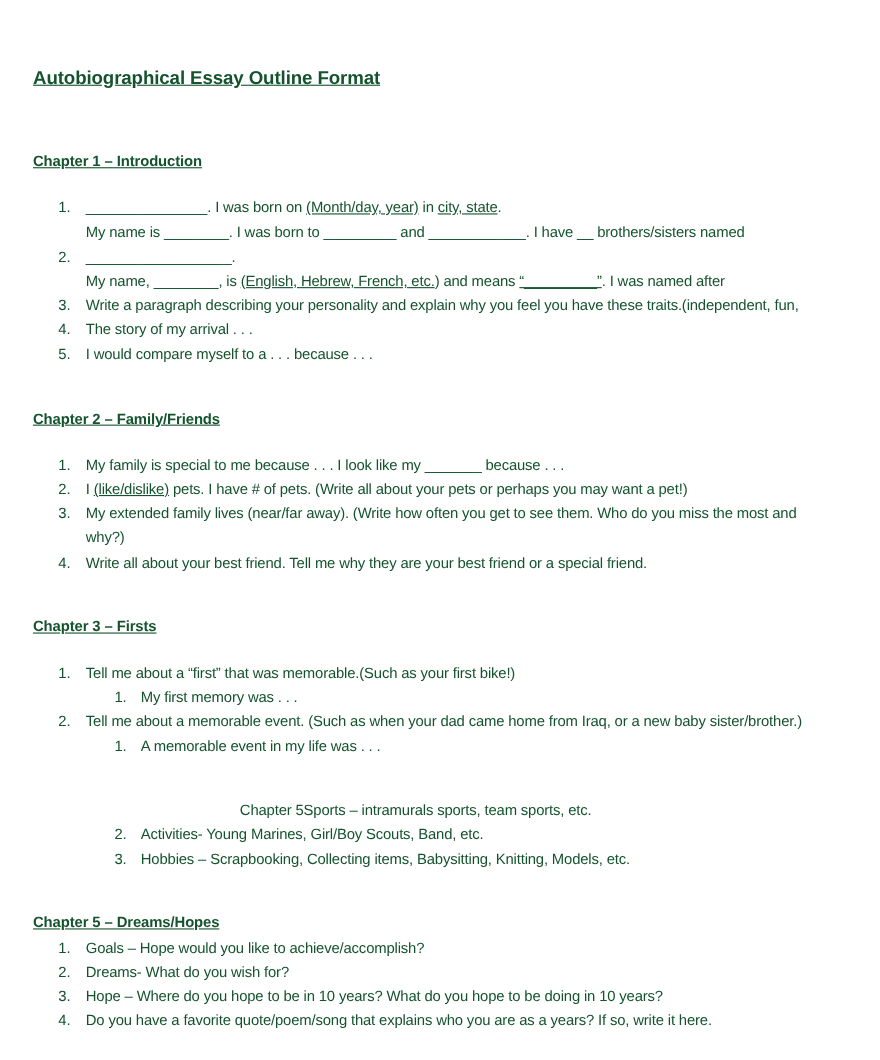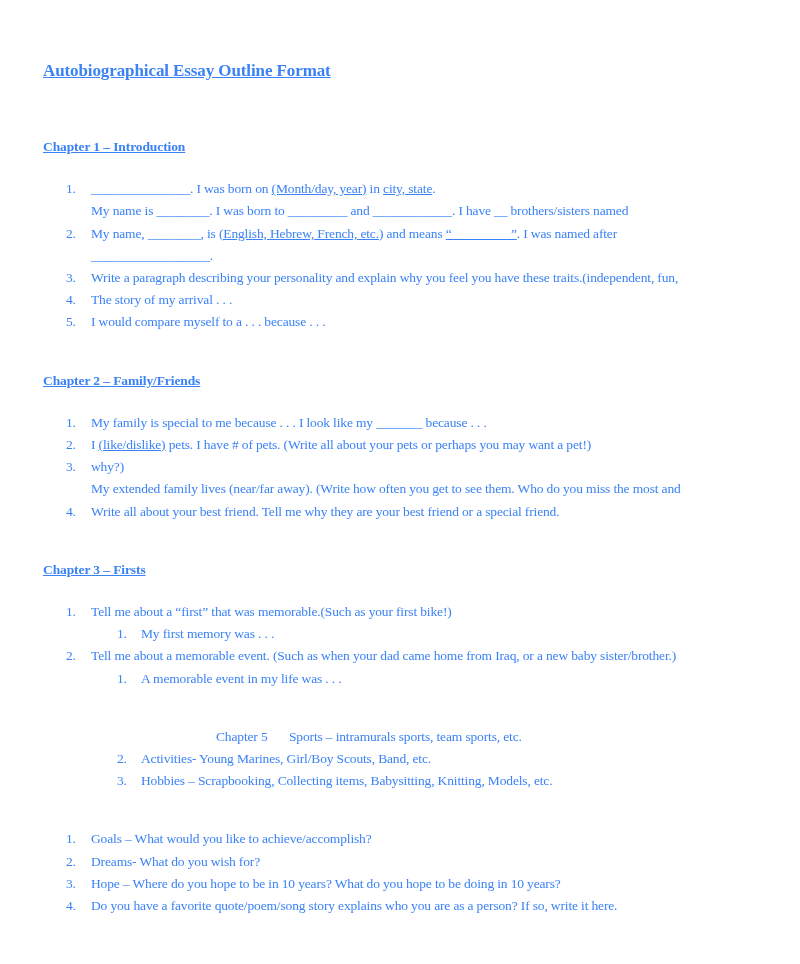--- a/index.html
+++ b/index.html
@@ -1,24 +1,24 @@
 <!DOCTYPE html>
 <html><head>
 <meta charset="utf-8">
 <style>
   html, body { margin: 0; padding: 0; background: #ffffff; }
   .page {
     position: relative;
     width: 800px;
     height: 964px;
     box-sizing: border-box;
-    padding: 58px 30px 0 43px;
+    padding: 58px 30px 0 30px;
     background: #ffffff;
-    font-family: Liberation Serif, serif;
-    color: #3b82f6;
+    font-family: Liberation Sans, sans-serif;
+    color: #14532d;
     overflow: hidden;
   }
   .doc-title {
     margin: 0;
     font-size: 17px;
     font-weight: 700;
     line-height: 26px;
     letter-spacing: -0.1px;
     text-decoration: underline;
   }
@@ -37,21 +37,21 @@
     letter-spacing: -0.15px;
   }
   .list.spaced { margin-top: 20px; }
   .item { position: relative; }
   .item .num { position: absolute; top: 0; }
   .item.lvl1 .num { left: 23px; }
   .item.lvl1 .text { padding-left: 48px; }
   .item.lvl2 .num { left: 74px; }
   .item.lvl2 .text { padding-left: 98px; }
   .item.tabbed .text { padding-left: 173px; }
-  .tab-label { display: inline-block; width: 73px; }
+  .tab-label { display: inline-block; width: 73px; text-align: right; }
   .seg.u { text-decoration: underline; }
 </style>
 </head>
 <body>
 
 <main class="page">
   <h1 class="doc-title">Autobiographical Essay Outline Format</h1>
   <div>
       <section class="doc-section first">
         <div class="heading">Chapter 1 – Introduction</div>
@@ -59,22 +59,22 @@
           <div class="item lvl1">
             <span class="num">1.</span>
             <div class="text">
               <div class="line"><span class="seg">_______________.  I was born on </span><span class="seg u">(Month/day, year)</span><span class="seg"> in </span><span class="seg u">city, state</span><span class="seg">.</span></div>
               <div class="line"><span class="seg">My name is ________. I was born to _________ and ____________. I have __ brothers/sisters named</span></div>
             </div>
           </div>
           <div class="item lvl1">
             <span class="num">2.</span>
             <div class="text">
+              <div class="line"><span class="seg">__________________.</span></div>
               <div class="line"><span class="seg">My name, ________, is </span><span class="seg u">(English, Hebrew, French, etc.</span><span class="seg">) and means </span><span class="seg u">“_________”</span><span class="seg">. I was named after</span></div>
-              <div class="line"><span class="seg">__________________.</span></div>
             </div>
           </div>
           <div class="item lvl1">
             <span class="num">3.</span>
             <div class="text">
               <div class="line"><span class="seg">Write a paragraph describing your personality and explain why you feel you have these traits.(independent, fun,</span></div>
             </div>
           </div>
           <div class="item lvl1">
             <span class="num">4.</span>
@@ -101,22 +101,22 @@
           </div>
           <div class="item lvl1">
             <span class="num">2.</span>
             <div class="text">
               <div class="line"><span class="seg">I </span><span class="seg u">(like/dislike)</span><span class="seg"> pets. I have # of pets. (Write all about your pets or perhaps you may want a pet!)</span></div>
             </div>
           </div>
           <div class="item lvl1">
             <span class="num">3.</span>
             <div class="text">
+              <div class="line"><span class="seg">My extended family lives (near/far away). (Write how often you get to see them. Who do you miss the most and</span></div>
               <div class="line"><span class="seg">why?)</span></div>
-              <div class="line"><span class="seg">My extended family lives (near/far away). (Write how often you get to see them. Who do you miss the most and</span></div>
             </div>
           </div>
           <div class="item lvl1">
             <span class="num">4.</span>
             <div class="text">
               <div class="line"><span class="seg">Write all about your best friend. Tell me why they are your best friend or a special friend.</span></div>
             </div>
           </div>
         </div>
       </section>
@@ -164,41 +164,42 @@
           </div>
           <div class="item lvl2">
             <span class="num">3.</span>
             <div class="text">
               <div class="line"><span class="seg">Hobbies – Scrapbooking, Collecting items, Babysitting, Knitting, Models, etc.</span></div>
             </div>
           </div>
         </div>
       </section>
       <section class="doc-section">
+        <div class="heading">Chapter 5 – Dreams/Hopes</div>
         <div class="list">
           <div class="item lvl1">
             <span class="num">1.</span>
             <div class="text">
-              <div class="line"><span class="seg">Goals – What would you like to achieve/accomplish?</span></div>
+              <div class="line"><span class="seg">Goals – Hope would you like to achieve/accomplish?</span></div>
             </div>
           </div>
           <div class="item lvl1">
             <span class="num">2.</span>
             <div class="text">
               <div class="line"><span class="seg">Dreams- What do you wish for?</span></div>
             </div>
           </div>
           <div class="item lvl1">
             <span class="num">3.</span>
             <div class="text">
               <div class="line"><span class="seg">Hope – Where do you hope to be in 10 years? What do you hope to be doing in 10 years?</span></div>
             </div>
           </div>
           <div class="item lvl1">
             <span class="num">4.</span>
             <div class="text">
-              <div class="line"><span class="seg">Do you have a favorite quote/poem/song story explains who you are as a person? If so, write it here.</span></div>
+              <div class="line"><span class="seg">Do you have a favorite quote/poem/song that explains who you are as a years? If so, write it here.</span></div>
             </div>
           </div>
         </div>
       </section>
     </div>
 </main>
 
 </body></html>

